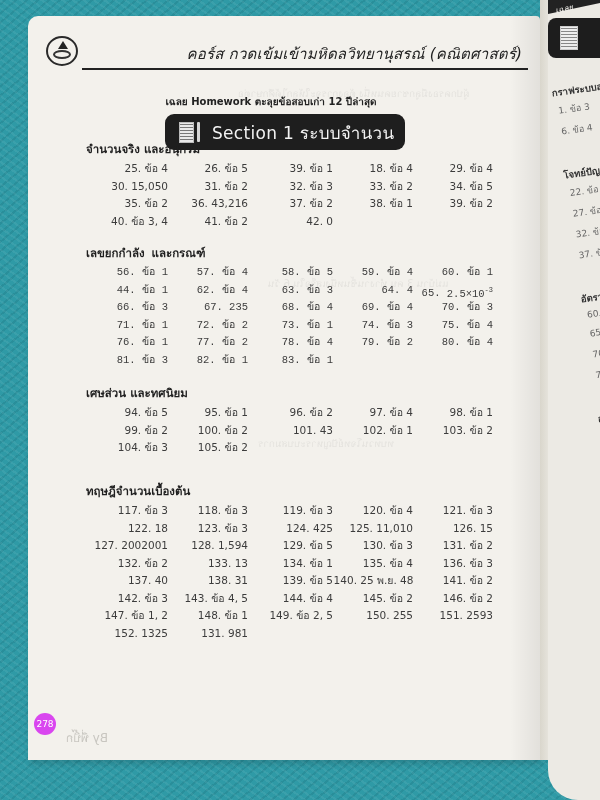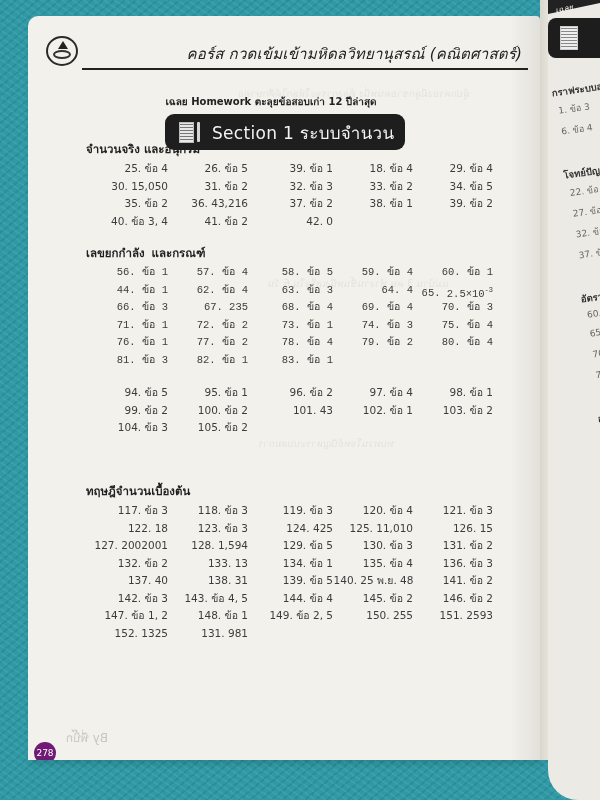--- a/index.html
+++ b/index.html
@@ -120,22 +120,22 @@
     row-gap: 0;
     text-align: right;
   }
   .cell {
     font-size: 10.5px; height: 17.5px; line-height: 17.5px; white-space: nowrap; color: #3c3c3c;
   }
   .cell .num { display: inline-block; min-width: 24px; }
   .cell sup { font-size: 7px; }
 
   .page-badge {
-    position: absolute; left: 6px; top: 726px; width: 22px; height: 22px;
-    background: #701a75; border-radius: 50%;
+    position: absolute; left: 6px; top: 697px; width: 22px; height: 22px;
+    background: #d946ef; border-radius: 50%;
     color: #fff; font-size: 9px; text-align: center; line-height: 22px;
   }
   .author {
     position: absolute; left: 38px; top: 712px; font-size: 12px; color: #c8c6c0;
     transform: scaleX(-1);
   }
   .ghost {
     position: absolute; color: rgba(120,120,120,0.12); font-size: 10px; white-space: nowrap;
     transform: scaleX(-1);
   }
@@ -217,20 +217,21 @@
         <div class="cell"><span class="num">78. </span><span> ข้อ 4</span></div>
         <div class="cell"><span class="num">79. </span><span> ข้อ 2</span></div>
         <div class="cell"><span class="num">80. </span><span> ข้อ 4</span></div>
         <div class="cell"><span class="num">81. </span><span> ข้อ 3</span></div>
         <div class="cell"><span class="num">82. </span><span> ข้อ 1</span></div>
         <div class="cell"><span class="num">83. </span><span> ข้อ 1</span></div>
       </div>
   </div>
 
   <div class="section" style="top:368px;">
+    <div class="section-title">เศษส่วน และทศนิยม</div>
     <div class="grid">
         <div class="cell"><span class="num">94. </span><span> ข้อ 5</span></div>
         <div class="cell"><span class="num">95. </span><span> ข้อ 1</span></div>
         <div class="cell"><span class="num">96. </span><span> ข้อ 2</span></div>
         <div class="cell"><span class="num">97. </span><span> ข้อ 4</span></div>
         <div class="cell"><span class="num">98. </span><span> ข้อ 1</span></div>
         <div class="cell"><span class="num">99. </span><span> ข้อ 2</span></div>
         <div class="cell"><span class="num">100. </span><span> ข้อ 2</span></div>
         <div class="cell"><span class="num">101. </span><span> 43</span></div>
         <div class="cell"><span class="num">102. </span><span> ข้อ 1</span></div>

